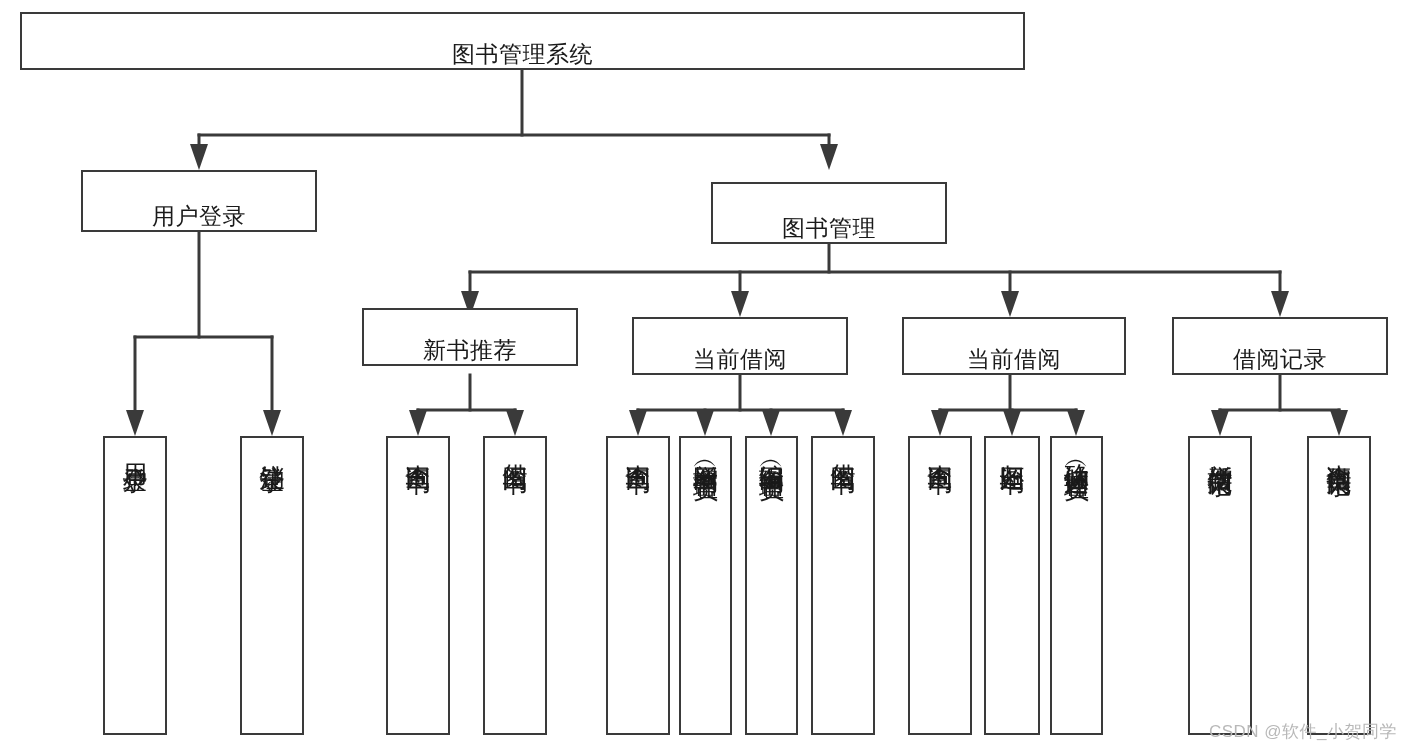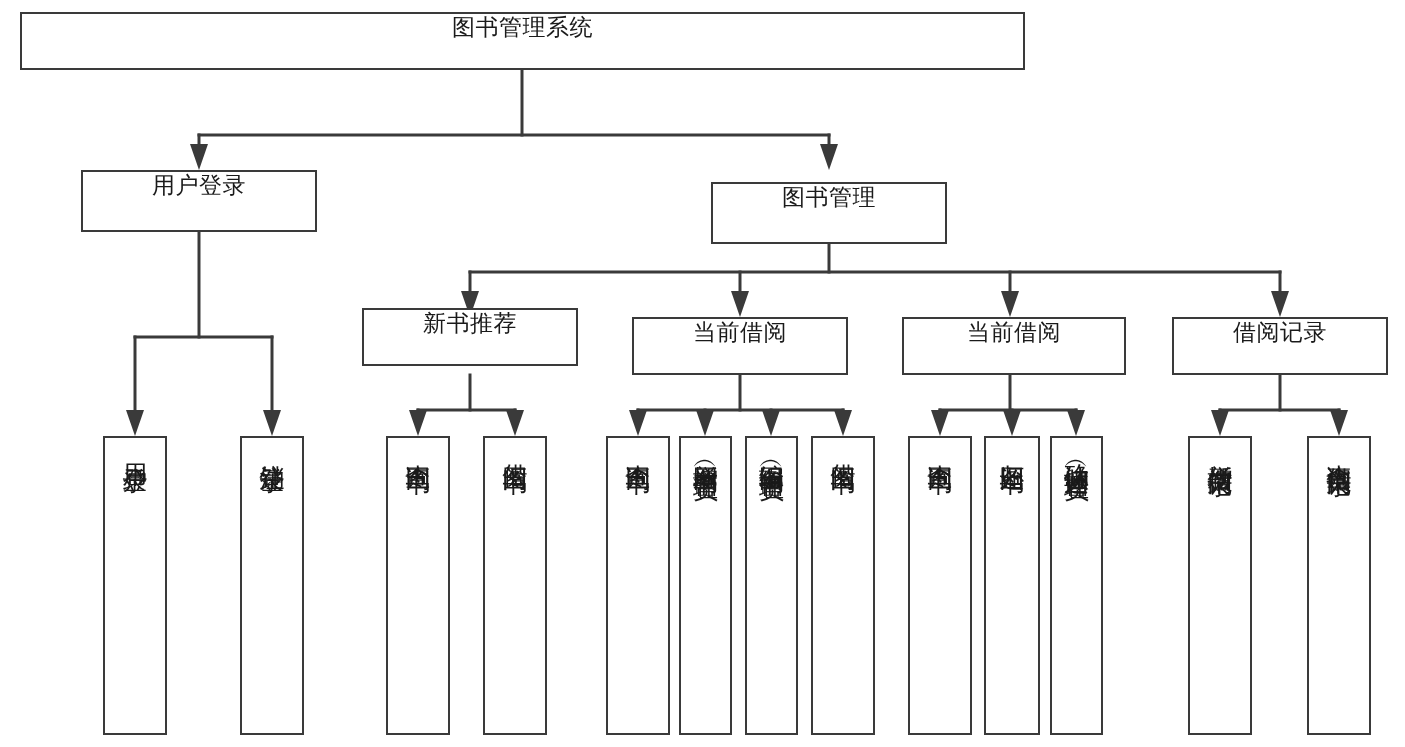--- a/index.html
+++ b/index.html
@@ -26,21 +26,21 @@
     width: 1405px;
     height: 747px;
     pointer-events: none;
   }
   .node {
     position: absolute;
     box-sizing: border-box;
     background: #ffffff;
     border: 2px solid #3a3a3a;
     display: flex;
-    align-items: flex-start;
+    align-items: flex-end;
     justify-content: center;
     overflow: hidden;
   }
   .node-label {
     color: #1a1a1a;
     line-height: 1.18;
     white-space: nowrap;
   }
   .node.horiz .node-label {
     font-size: 23px;
@@ -192,14 +192,15 @@
         <span class="node-label">确认归还（管理员）</span>
       </div>
       <div class="node vert" style="left: 1188px; top: 436px; width: 64px; height: 299px;">
         <span class="node-label">新增借阅记录</span>
       </div>
       <div class="node vert" style="left: 1307px; top: 436px; width: 64px; height: 299px;">
         <span class="node-label">查询借阅记录</span>
       </div>
     </div>
 
+  <div class="watermark">CSDN @软件_小贺同学</div>
 
 </div>
 
 </body></html>

